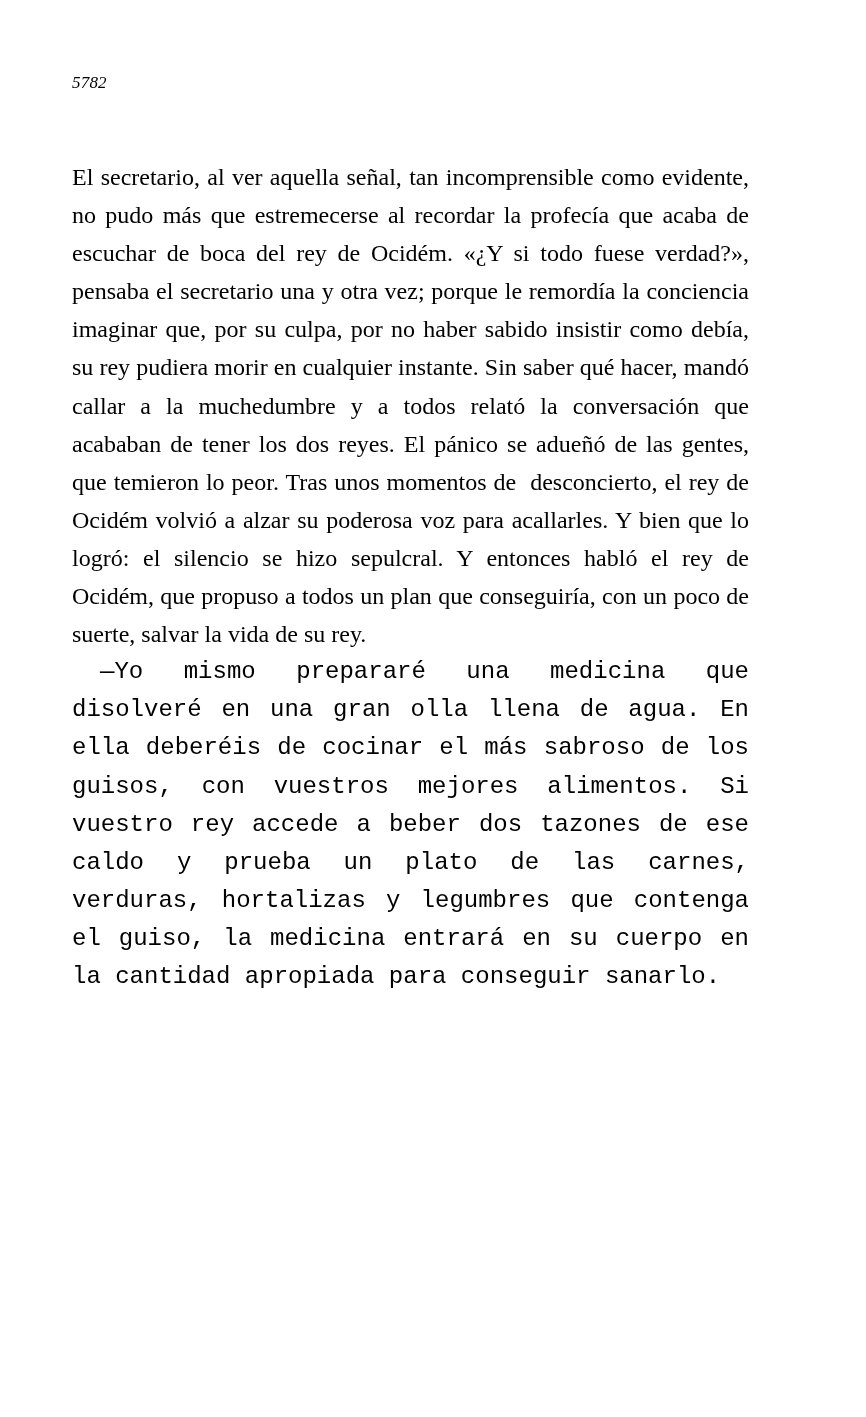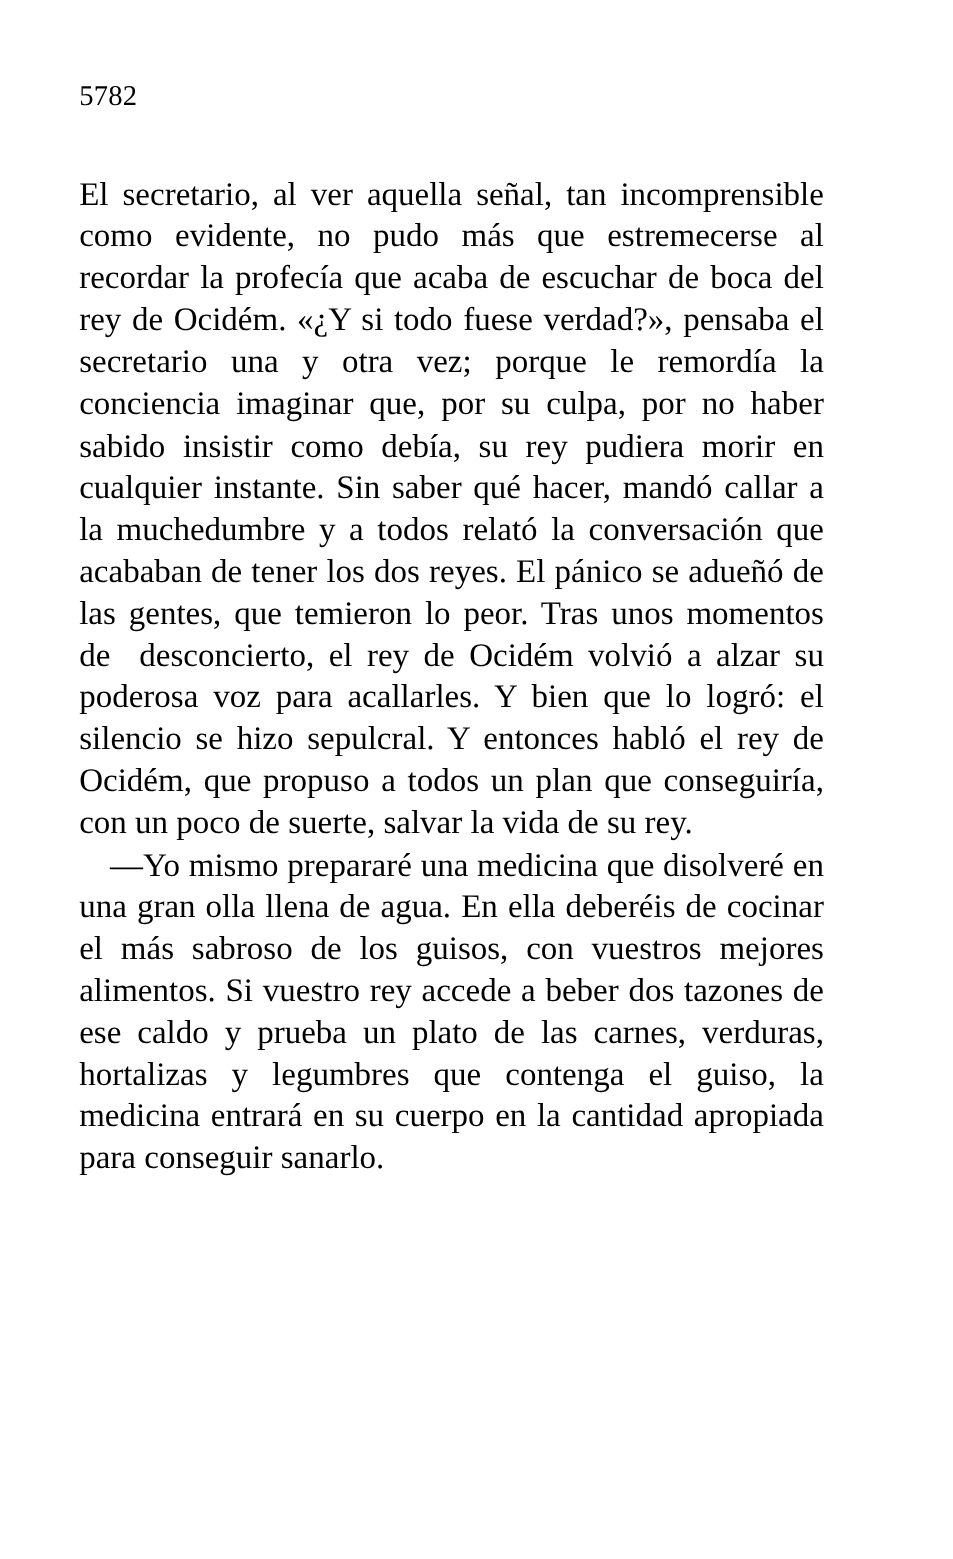--- a/index.html
+++ b/index.html
@@ -23,48 +23,50 @@
     background: #ffffff;
     overflow: hidden;
     box-sizing: border-box;
   }
 
   
   .folio {
     position: absolute;
     top: 74px;
     left: 72px;
-    font-size: 26px;
+    font-size: 17px;
     line-height: 1;
     letter-spacing: 0.2px;
     white-space: pre;
+    font-style: italic;
   }
 
   
   .text-column {
     position: absolute;
     top: 158px;
     left: 72px;
     width: 677px;
   }
 
   .para {
     margin: 0;
-    font-size: 30px;
+    font-size: 24px;
     line-height: 38.1px;
     text-align: justify;
     text-justify: inter-word;
     hyphens: none;
     -webkit-hyphens: none;
     word-spacing: 0px;
     white-space: pre-wrap;
   }
 
   .para.indented {
     text-indent: 28px;
+    font-family: Liberation Mono, monospace;
   }
 
   
   .para + .para {
     margin-top: 0;
   }
 </style>
 </head>
 <body>
 

